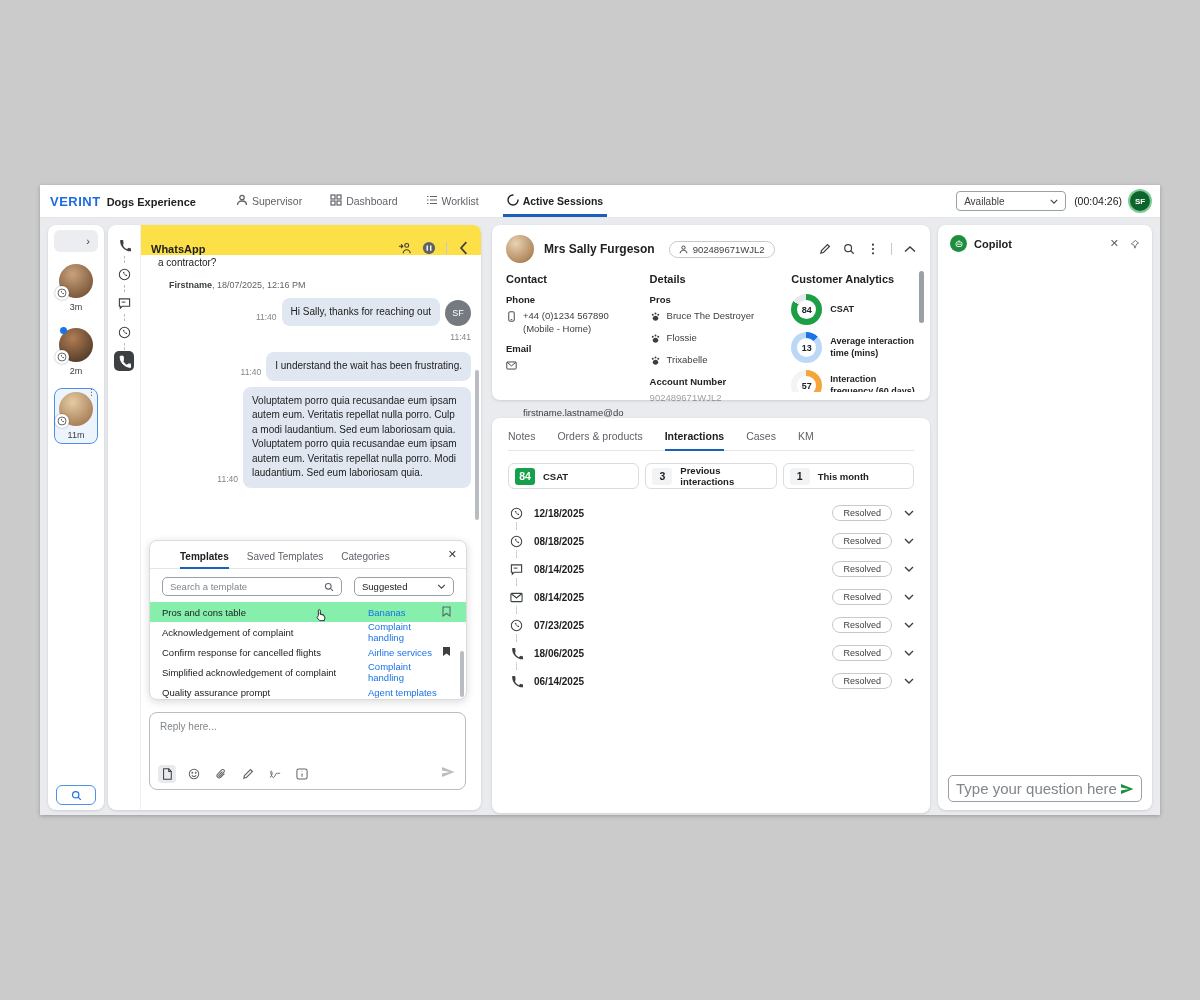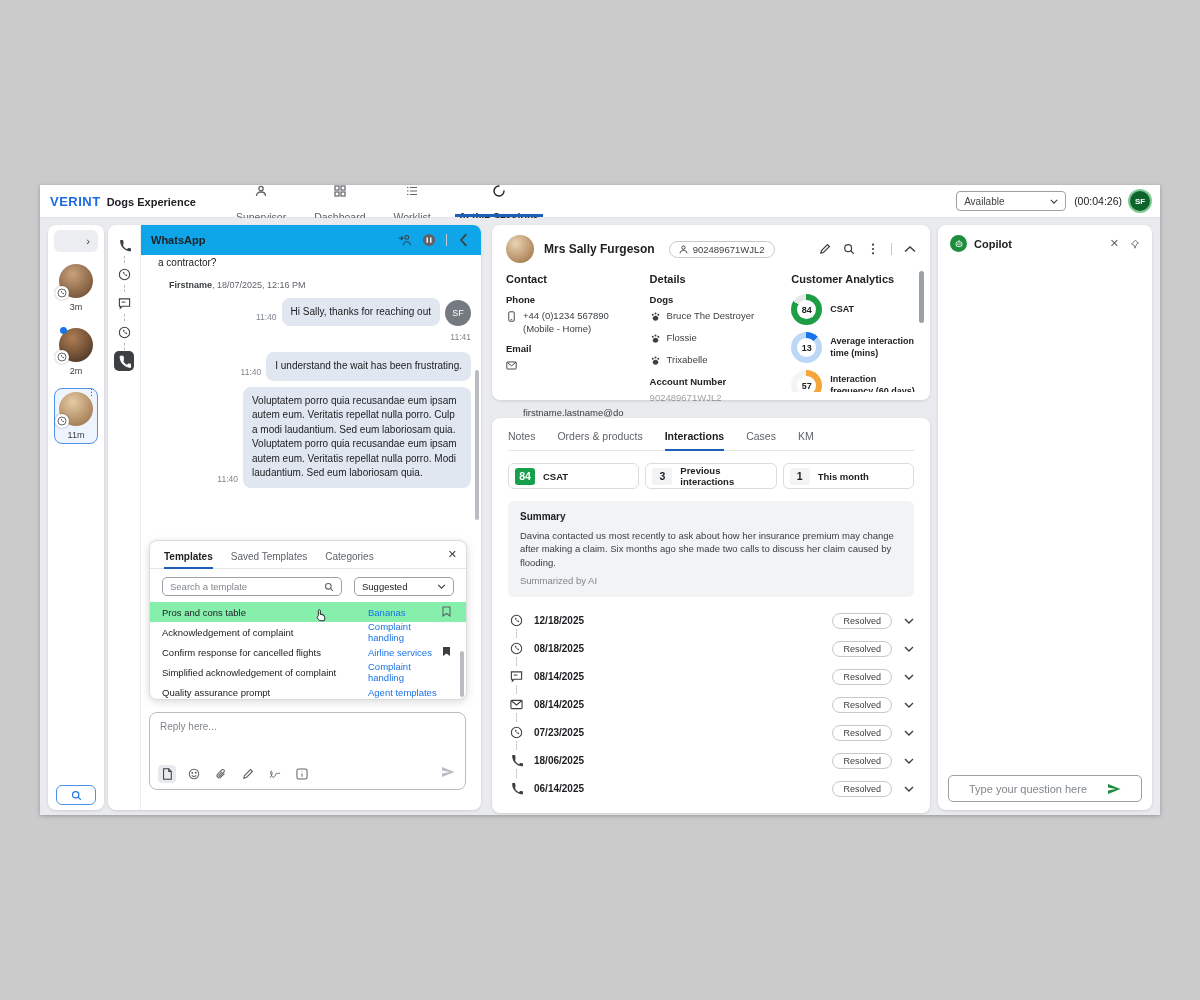--- a/index.html
+++ b/index.html
@@ -5,21 +5,21 @@
   * { margin:0; padding:0; box-sizing:border-box; }
   html,body { width:1200px; height:1000px; background:#cbcbcb; font-family:"Liberation Sans","DejaVu Sans",sans-serif; color:#202124; }
   .app { position:absolute; left:40px; top:185px; width:1120px; height:630px; background:#fff; box-shadow:0 1px 4px rgba(0,0,0,.25); overflow:hidden; }
 
   
   .navbar { position:relative; height:33px; background:#fff; border-bottom:1px solid #e3e5e8; display:flex; align-items:center; padding:0 10px; }
   .brand { display:flex; align-items:baseline; gap:6px; margin-right:40px; }
   .brand .logo { color:#1d6ae5; font-weight:bold; font-size:13px; letter-spacing:.5px; }
   .brand .suffix { font-size:11px; color:#202124; font-weight:600; }
   .nav-items { display:flex; align-items:center; gap:28px; height:100%; }
-  .nav-item { display:flex; align-items:center; gap:12px; font-size:10.5px; color:#5f6368; height:100%; position:relative; cursor:pointer;flex-direction:column; }
+  .nav-item { display:flex; align-items:center; gap:4px; font-size:10.5px; color:#5f6368; height:100%; position:relative; cursor:pointer; }
   .nav-item svg { width:12px; height:12px; stroke:#5f6368; }
   .nav-item.active { color:#202124; font-weight:bold; }
   .nav-item.active svg { stroke:#202124; }
   .nav-item.active::after { content:""; position:absolute; left:-4px; right:-4px; bottom:0; height:3px; background:#1a5fb8; }
   .nav-right { margin-left:auto; display:flex; align-items:center; gap:8px; }
   .status-select { width:110px; height:20px; border:1px solid #9aa0a6; border-radius:4px; display:flex; align-items:center; justify-content:space-between; padding:0 7px; font-size:10px; color:#3c4043; background:#fff; cursor:pointer; }
   .timer { font-size:10.5px; color:#202124; }
   .nav-avatar { width:20px; height:20px; border-radius:50%; background:#0d652d; color:#fff; font-size:8px; font-weight:bold; display:flex; align-items:center; justify-content:center; box-shadow:0 0 0 2px #81c995; }
 
   
@@ -42,41 +42,41 @@
 
   
   .chatp { left:68px; top:7px; width:373px; height:585px; display:flex; }
   .chanrail { width:32px; display:flex; flex-direction:column; align-items:center; padding-top:10px; }
   .chanrail .ci { width:20px; height:20px; display:flex; align-items:center; justify-content:center; color:#3c4043; }
   .chanrail .ci svg { width:13px; height:13px; }
   .chanrail .dash { width:1px; height:7px; border-left:1px dashed #b5b8bc; margin:1px 0; }
   .chanrail .ci.sel { background:#3c4043; border-radius:5px; }
   .chanrail .ci.sel svg { stroke:#fff; fill:#fff; }
   .chatcol { flex:1; position:relative; border-left:1px solid #eceef0; }
-  .chat-head { height:30px; background:#0ea5e9; border-radius:0 8px 0 0; display:flex; align-items:center; padding:0 10px; }
+  .chat-head { height:30px; background:#fde047; border-radius:0 8px 0 0; display:flex; align-items:flex-end; padding:0 10px; }
   .chat-head .title { font-size:11px; font-weight:bold; }
   .chat-head .hicons { margin-left:auto; display:flex; align-items:center; gap:10px; color:#3c4043; }
   .chat-head .hicons svg { width:14px; height:14px; }
   .chat-head .vsep { width:1px; height:12px; background:#c6c9cc; }
   .msgs { position:absolute; top:30px; left:8px; right:10px; height:278px; overflow:hidden; font-size:10px; }
   .msg-row { display:flex; justify-content:flex-end; align-items:flex-end; margin-bottom:6px; gap:5px; }
   .msg-time { font-size:8.5px; color:#80868b; margin-bottom:4px; }
   .bubble { background:#e1e7f0; border-radius:8px; padding:7px 9px; max-width:228px; line-height:1.45; color:#202124; }
   .bubble.white { background:#fff; }
   .msg-avatar { width:26px; height:26px; border-radius:50%; background:#757a80; color:#fff; font-size:9px; display:flex; align-items:center; justify-content:center; flex-shrink:0; }
   .sender-label { font-size:9px; color:#5f6368; margin:2px 0 8px 20px; }
   .sender-label b { color:#3c4043; }
   .chat-scroll { position:absolute; right:2px; top:145px; width:4px; height:150px; background:#b9bcc0; border-radius:2px; }
 
   
   .tpl { position:absolute; left:8px; top:315px; width:318px; height:160px; background:#fff; border:1px solid #dadce0; border-radius:8px; box-shadow:0 2px 8px rgba(0,0,0,.15); padding:8px 0 0; }
   .tpl-close { position:absolute; right:9px; top:7px; font-size:11px; color:#3c4043; cursor:pointer; }
   .tpl-tabs { display:flex; gap:18px; padding:0 14px; border-bottom:1px solid #e3e5e8; }
   .tpl-tab { font-size:10px; color:#5f6368; padding:2px 0 6px; position:relative; cursor:pointer; }
-  .tpl-tab.active { color:#202124; font-weight:bold; }
+  .tpl-tab.active { color:#202124; font-weight:bold;margin-left:16px; }
   .tpl-tab.active::after { content:""; position:absolute; left:0; right:0; bottom:-1px; height:2px; background:#1a5fb8; }
   .tpl-controls { display:flex; gap:12px; padding:8px 12px 6px; }
   .tpl-search { flex:1; height:19px; border:1px solid #9aa0a6; border-radius:5px; display:flex; align-items:center; padding:0 7px; color:#80868b; font-size:9.5px; }
   .tpl-search svg { width:10px; height:10px; margin-left:auto; stroke:#5f6368; }
   .tpl-filter { width:100px; height:19px; border:1px solid #9aa0a6; border-radius:5px; display:flex; align-items:center; justify-content:space-between; padding:0 7px; font-size:9.5px; color:#202124; cursor:pointer; }
   .tpl-rows { position:relative; }
   .tpl-row { display:flex; align-items:center; height:20px; padding:0 12px; font-size:9.5px; cursor:pointer; }
   .tpl-row.hover { background:#86efac; }
   .tpl-row .nm { width:190px; color:#202124; }
   .tpl-row .cat { color:#1a73e8; flex:1;padding-left:16px; }
@@ -149,21 +149,21 @@
   .int-right svg { width:10px; height:10px; stroke:#3c4043; }
 
   
   .copilot { left:898px; top:7px; width:214px; height:585px; }
   .cp-head { display:flex; align-items:center; gap:7px; padding:10px 12px; }
   .cp-logo { width:17px; height:17px; border-radius:50%; background:#1e8e3e; display:flex; align-items:center; justify-content:center; }
   .cp-logo svg { width:10px; height:10px; }
   .cp-title { font-size:11px; font-weight:bold; }
   .cp-icons { margin-left:auto; display:flex; gap:11px; color:#5f6368; align-items:center; }
   .cp-icons svg { width:10px; height:10px; }
-  .cp-input { position:absolute; left:10px; right:10px; bottom:8px; height:27px; border:1px solid #9aa0a6; border-radius:5px; display:flex; align-items:center; padding:0 20px; font-size:11px; color:#80868b; background:#fff; }
+  .cp-input { position:absolute; left:10px; right:10px; bottom:8px; height:27px; border:1px solid #9aa0a6; border-radius:5px; display:flex; align-items:center; padding:0 7px; font-size:15px; color:#80868b; background:#fff; }
   .cp-input svg { width:14px; height:14px; margin-left:auto; fill:#1e8e3e; }
 </style>
 </head>
 <body>
 
 <div class="app">
 
   <div class="navbar">
     <div class="brand">
       <span class="logo">VERINT</span>
@@ -502,21 +502,21 @@
           <div class="crow faded">
             <svg viewBox="0 0 14 11" fill="none" stroke="#3c4043" stroke-width="1.2">
                 <rect x="1" y="1" width="12" height="9" rx="1"></rect>
                 <path d="M1.5 1.5L7 6l5.5-4.5"></path>
               </svg>
             <div style="width:108px; word-break:break-all; height:18px; overflow:hidden;"><span>firstname.lastname@domain.com</span></div>
           </div>
         </div>
         <div class="col col-details">
           <h3>Details</h3>
-          <h4>Dogs</h4>
+          <h4>Pros</h4>
           <div id="dog-rows">
               <div class="crow">
                 <span><svg viewBox="0 0 12 12" fill="#3c4043">
                     <circle cx="3" cy="4" r="1.1"></circle>
                     <circle cx="6" cy="2.8" r="1.1"></circle>
                     <circle cx="9" cy="4" r="1.1"></circle>
                     <path d="M6 5.2c1.7 0 3 1.3 3 2.7S7.7 10.5 6 10.5 3 9.3 3 7.9 4.3 5.2 6 5.2z"></path>
                   </svg></span>
                 <span>Bruce The Destroyer</span>
               </div>
@@ -584,25 +584,20 @@
           </div>
           <div class="stat">
             <span class="v">3</span>
   <span class="l">Previous interactions</span>
           </div>
           <div class="stat">
             <span class="v">1</span>
   <span class="l">This month</span>
           </div>
         </div>
-      <div class="summary">
-        <h4>Summary</h4>
-        <div>Davina contacted us most recently to ask about how her insurance premium may change after making a claim. Six months ago she made two calls to discuss her claim caused by flooding.</div>
-        <div class="by">Summarized by AI</div>
-      </div>
       <div class="ints" id="int-rows">
           <div class="int-row">
             <div class="int-ic">
               <svg viewBox="0 0 14 14" fill="none" stroke="#3c4043" stroke-width="1.1">
                 <circle cx="7" cy="7" r="5.6"></circle>
                 <path d="M5.2 4.6c.8 2 2.2 3.4 4.2 4.2l.6-1-1.3-.8-.6.4c-.6-.4-1-.8-1.4-1.4l.4-.6-.8-1.3z" fill="#3c4043" stroke="none"></path>
               </svg>
             </div>
   <span class="int-date">12/18/2025</span>
   <div class="int-right">

